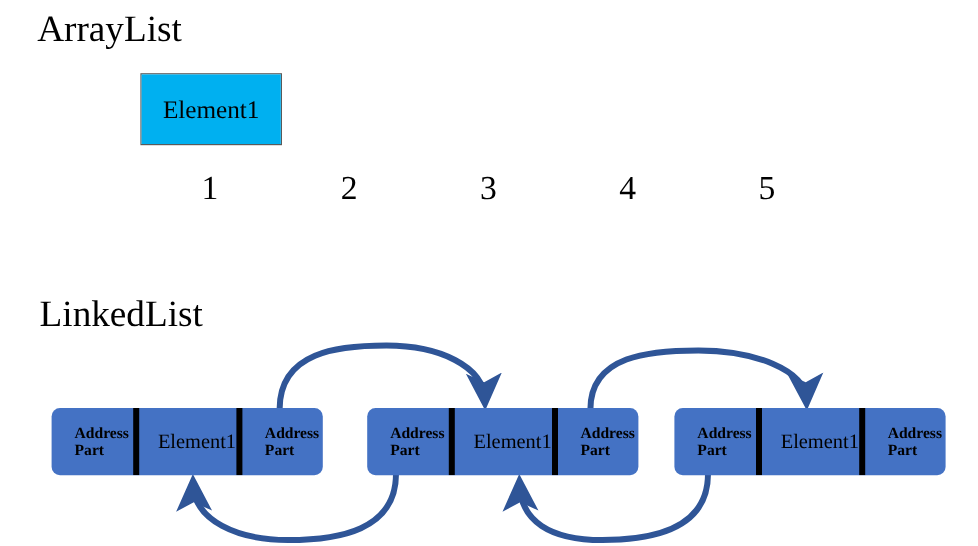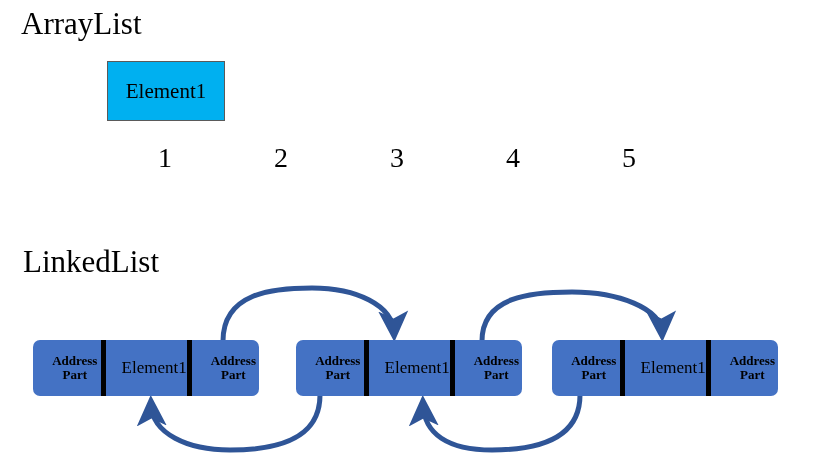--- a/index.html
+++ b/index.html
@@ -11,21 +11,21 @@
     width: 815px;
     height: 455px;
     position: relative;
     overflow: hidden;
     font-family: "Liberation Serif", "DejaVu Serif", serif;
     color: #000000;
   }
 
   .stage {
     position: absolute;
-    left: 4px; top: 0;
+    left: 14px; top: 0;
     width: 726px;
     height: 455px;
   }
 
   
   .section-title {
     position: absolute;
     font-family: "Liberation Serif", "DejaVu Serif", serif;
     font-size: 31px;
     font-weight: 400;
@@ -89,21 +89,21 @@
     border-radius: 7px;
     display: flex;
     box-sizing: border-box;
     overflow: hidden;
   }
   .node-seg {
     height: 100%;
     display: flex;
     align-items: center;
     justify-content: center;
-    text-align: center;
+    text-align: left;
     font-family: "Liberation Serif", "DejaVu Serif", serif;
     color: #000000;
     box-sizing: border-box;
     line-height: 1.05;
     margin-left: 16px;
   }
   .seg-addr {
     font-size: 13px;
     font-weight: 700;
     padding: 0 3px;

